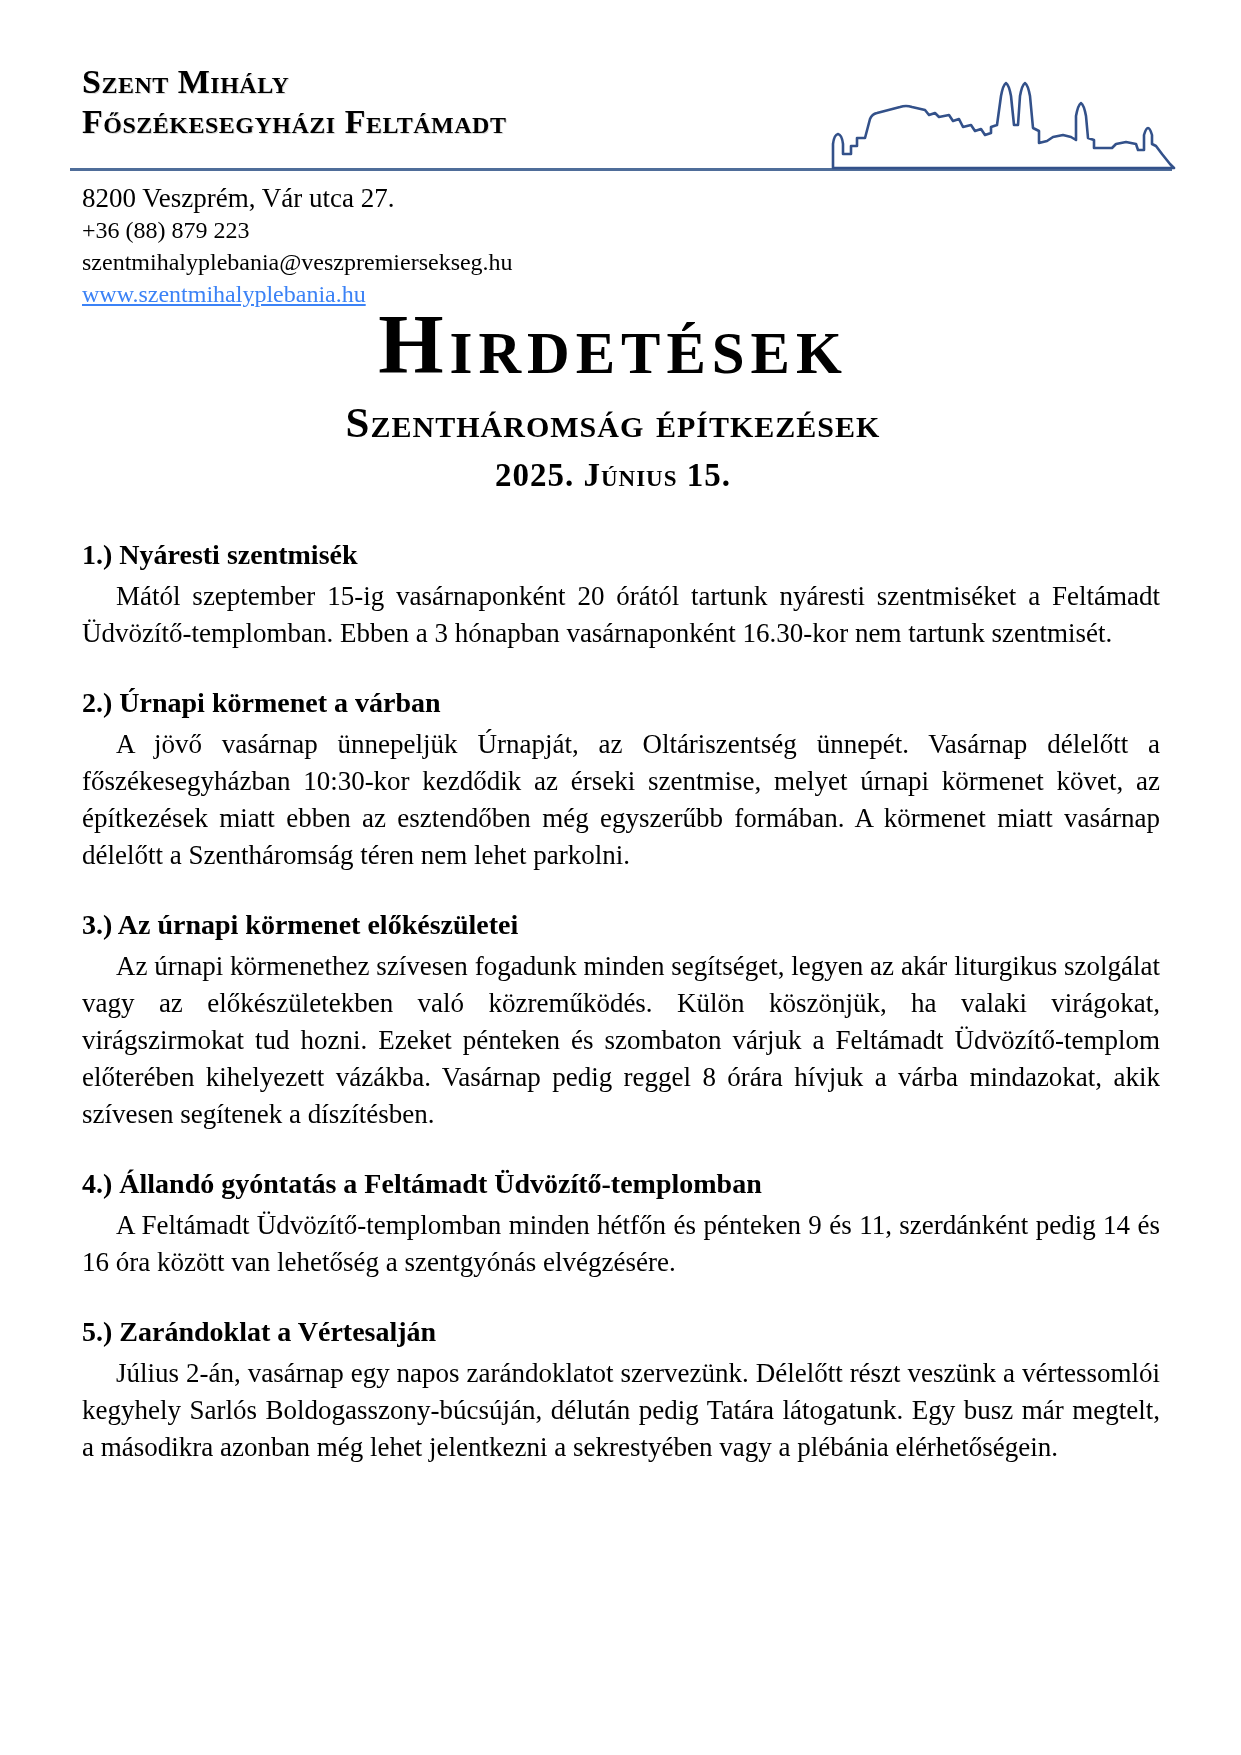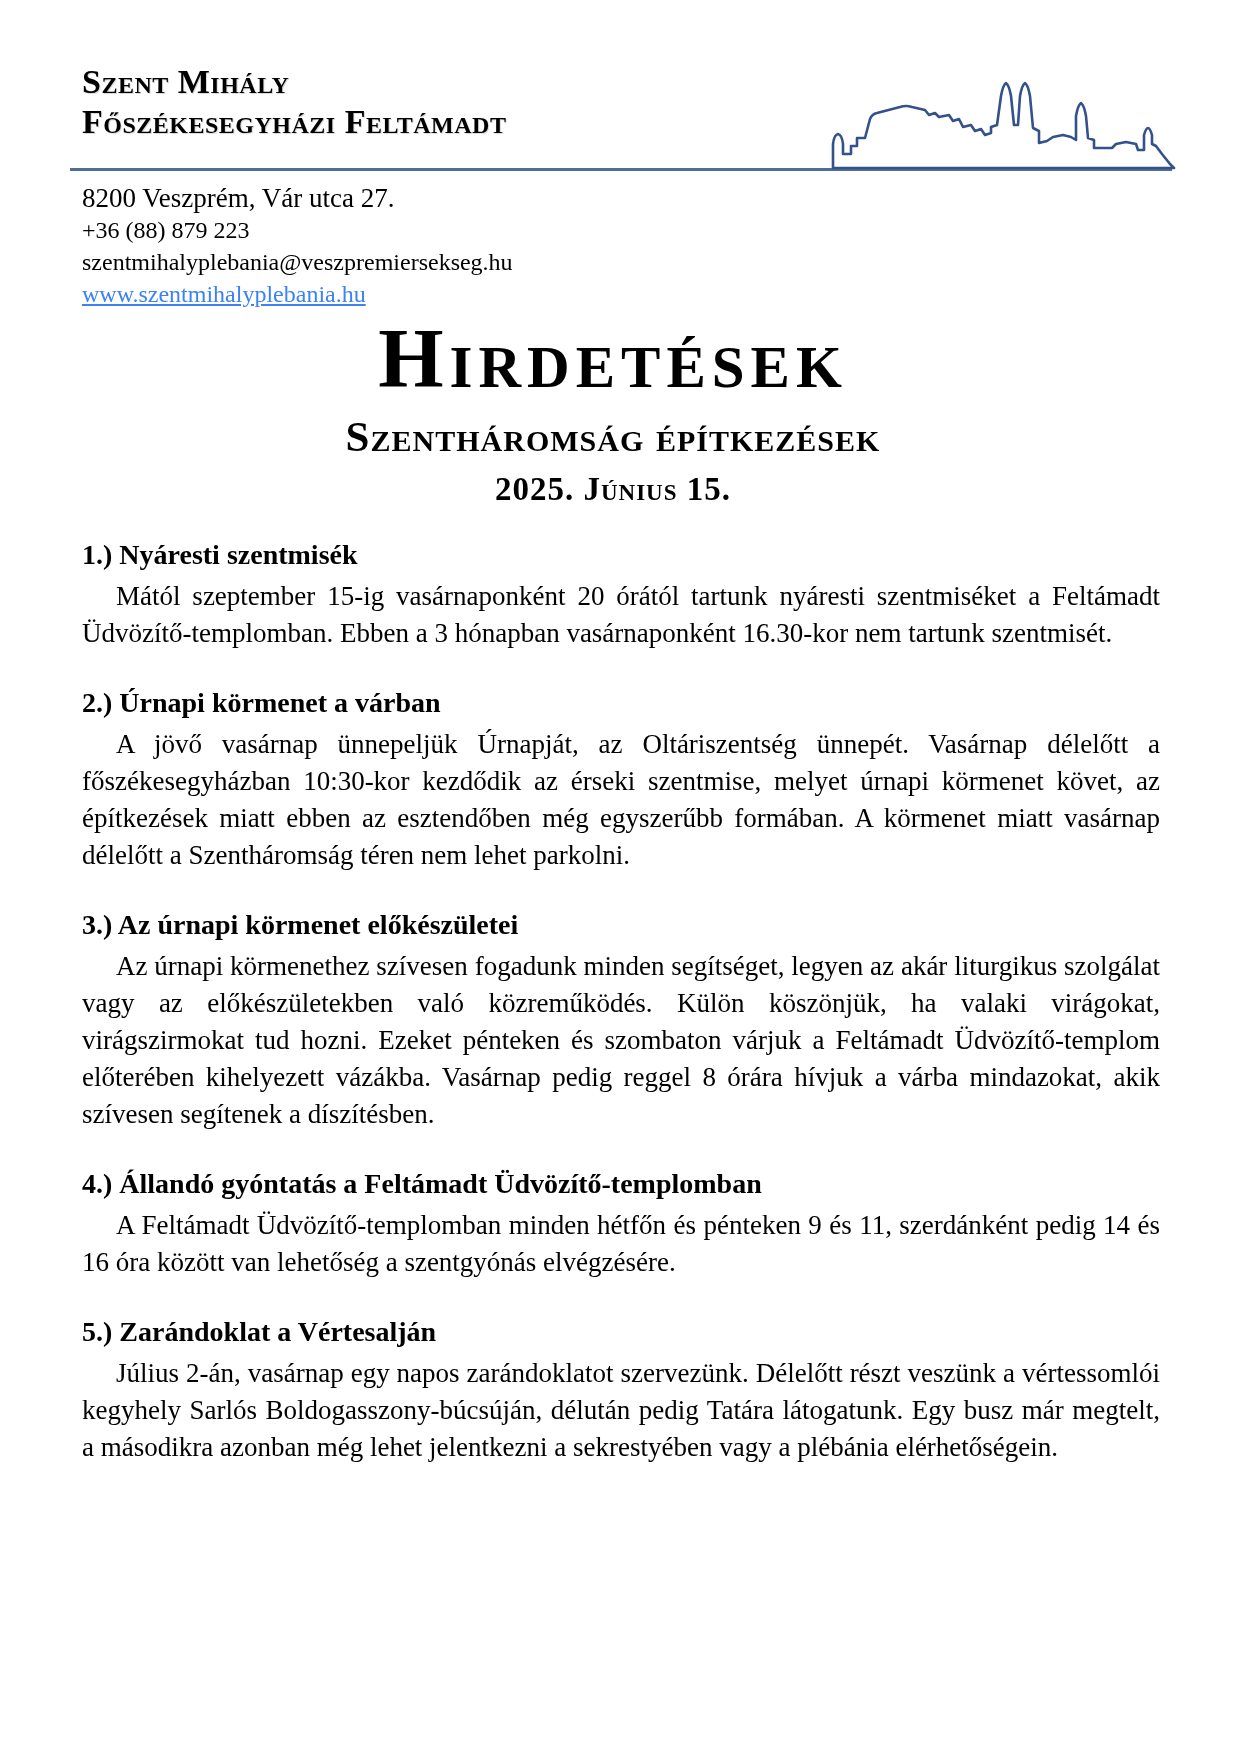--- a/index.html
+++ b/index.html
@@ -34,21 +34,20 @@
   }
   .contact .addr{font-size:27px;}
   .contact .phone,.contact .email{font-size:24px;}
   .weblink{
     font-size:24px;color:#3b82f6;text-decoration:underline;
   }
   
   .title-block{
     position:absolute;left:0;right:4px;top:300px;
     text-align:center;
-    margin-top:14px;
   }
   .doc-title{
     font-variant:small-caps;font-weight:bold;
     font-size:84px;line-height:90px;
     letter-spacing:6px;margin:0;
   }
   .doc-subtitle{
     font-variant:small-caps;font-weight:bold;
     font-size:43px;line-height:50px;margin:8px 0 0 0;
     letter-spacing:1px;

